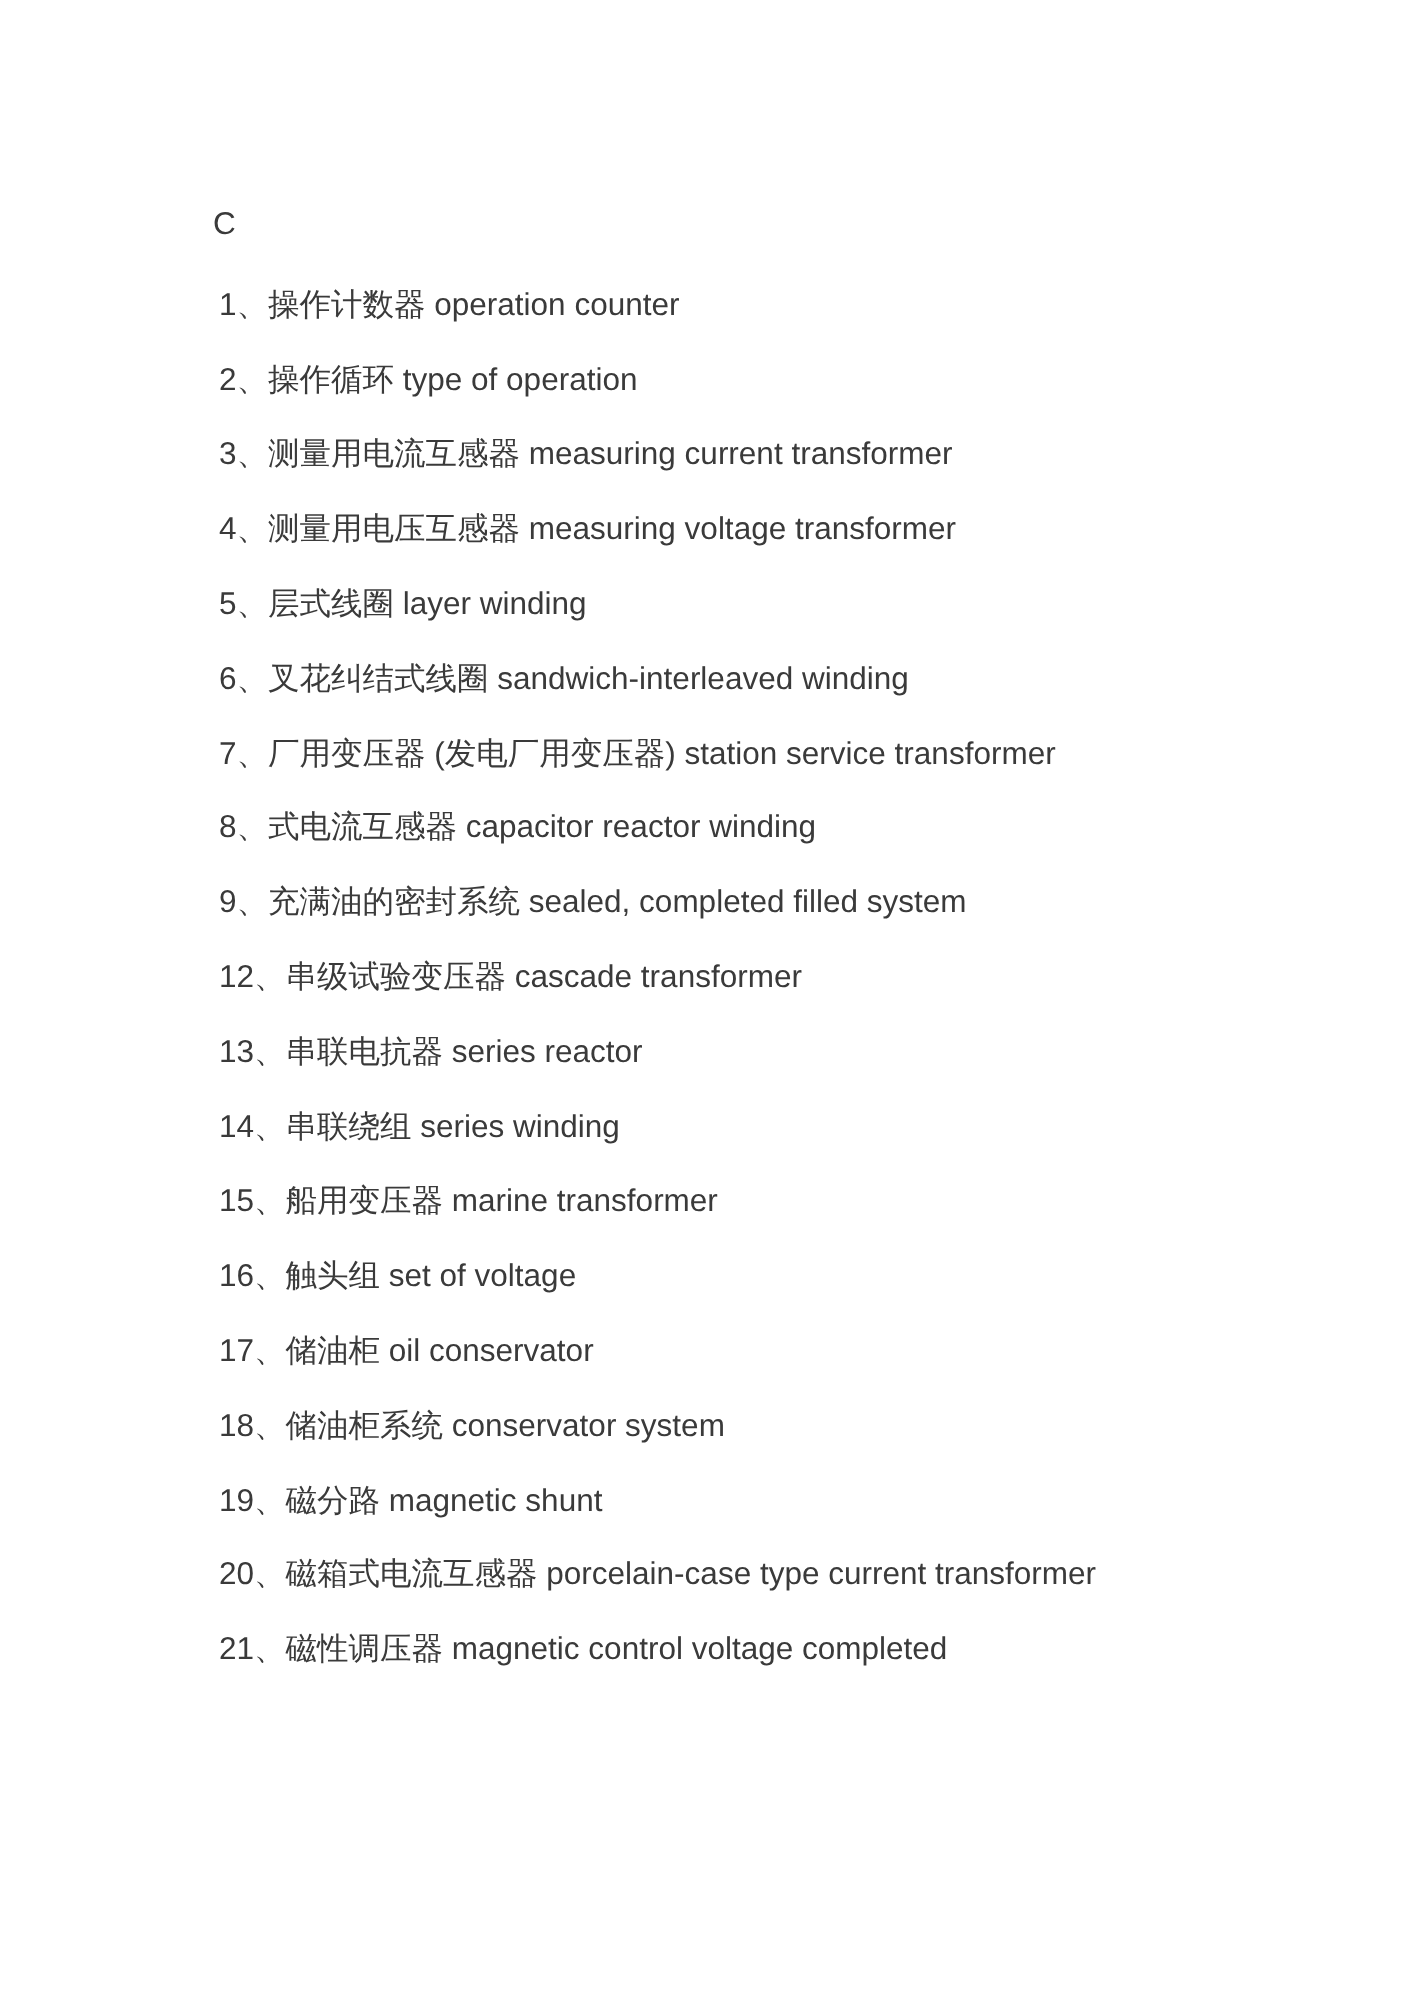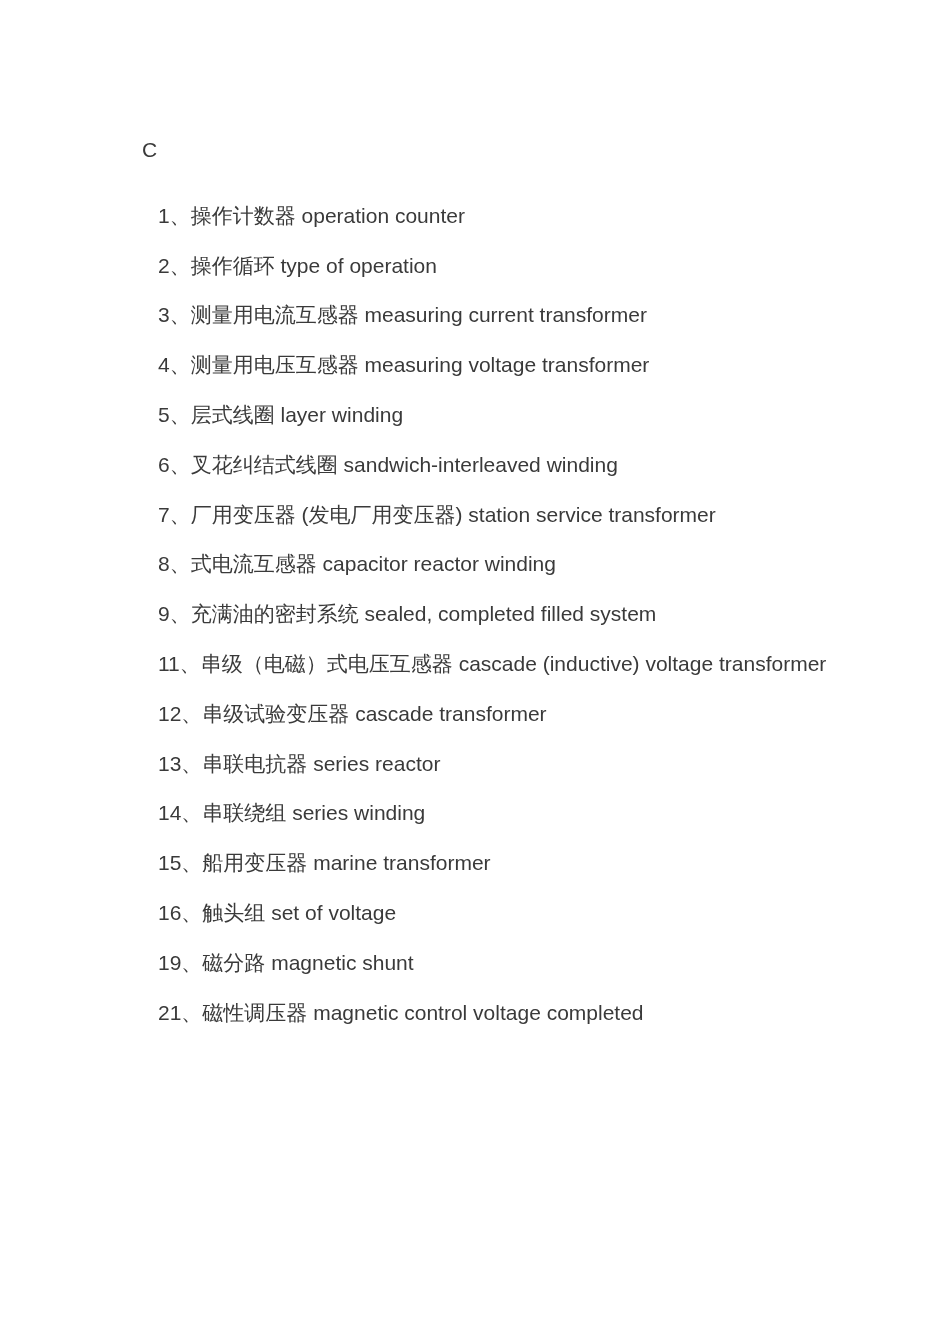--- a/index.html
+++ b/index.html
@@ -21,21 +21,21 @@
     background: #ffffff;
     color: #3a3a3a;
   }
   .section-letter {
     font-size: 21px;
     line-height: 49.8px;
     font-weight: 400;
     white-space: nowrap;
   }
   .glossary-list {
-    margin: 16px;
+    margin: 4px;
     padding: 0;
   }
   .item {
     font-size: 21px;
     line-height: 49.8px;
     font-weight: 400;
     white-space: nowrap;
   }
   .item .num,
   .item .zh,
@@ -51,22 +51,24 @@
   <div class="glossary-list">
       <div class="item"><span class="num">1、</span><span class="zh">操作计数器</span><span class="en"> operation counter</span></div>
       <div class="item"><span class="num">2、</span><span class="zh">操作循环</span><span class="en"> type of operation</span></div>
       <div class="item"><span class="num">3、</span><span class="zh">测量用电流互感器</span><span class="en"> measuring current transformer</span></div>
       <div class="item"><span class="num">4、</span><span class="zh">测量用电压互感器</span><span class="en"> measuring voltage transformer</span></div>
       <div class="item"><span class="num">5、</span><span class="zh">层式线圈</span><span class="en"> layer winding</span></div>
       <div class="item"><span class="num">6、</span><span class="zh">叉花纠结式线圈</span><span class="en"> sandwich-interleaved winding</span></div>
       <div class="item"><span class="num">7、</span><span class="zh">厂用变压器 (发电厂用变压器)</span><span class="en"> station service transformer</span></div>
       <div class="item"><span class="num">8、</span><span class="zh">式电流互感器</span><span class="en"> capacitor reactor winding</span></div>
       <div class="item"><span class="num">9、</span><span class="zh">充满油的密封系统</span><span class="en"> sealed, completed filled system</span></div>
-      <div class="item"><span class="num">11、</span><span class="zh">串级（电磁）式电压互感器</span><span class="en"> cascade (inductive) voltage transformer</span></div>
       <div class="item"><span class="num">12、</span><span class="zh">串级试验变压器</span><span class="en"> cascade transformer</span></div>
       <div class="item"><span class="num">13、</span><span class="zh">串联电抗器</span><span class="en"> series reactor</span></div>
       <div class="item"><span class="num">14、</span><span class="zh">串联绕组</span><span class="en"> series winding</span></div>
       <div class="item"><span class="num">15、</span><span class="zh">船用变压器</span><span class="en"> marine transformer</span></div>
       <div class="item"><span class="num">16、</span><span class="zh">触头组</span><span class="en"> set of voltage</span></div>
+      <div class="item"><span class="num">17、</span><span class="zh">储油柜</span><span class="en"> oil conservator</span></div>
+      <div class="item"><span class="num">18、</span><span class="zh">储油柜系统</span><span class="en"> conservator system</span></div>
       <div class="item"><span class="num">19、</span><span class="zh">磁分路</span><span class="en"> magnetic shunt</span></div>
+      <div class="item"><span class="num">20、</span><span class="zh">磁箱式电流互感器</span><span class="en"> porcelain-case type current transformer</span></div>
       <div class="item"><span class="num">21、</span><span class="zh">磁性调压器</span><span class="en"> magnetic control voltage completed</span></div>
     </div>
 </div>
 
 </body></html>

